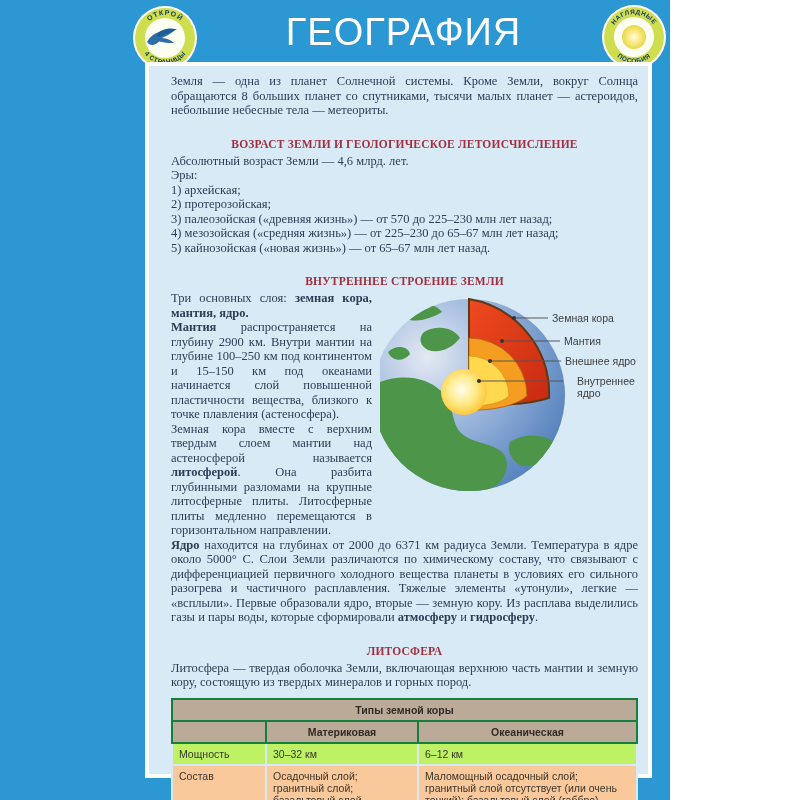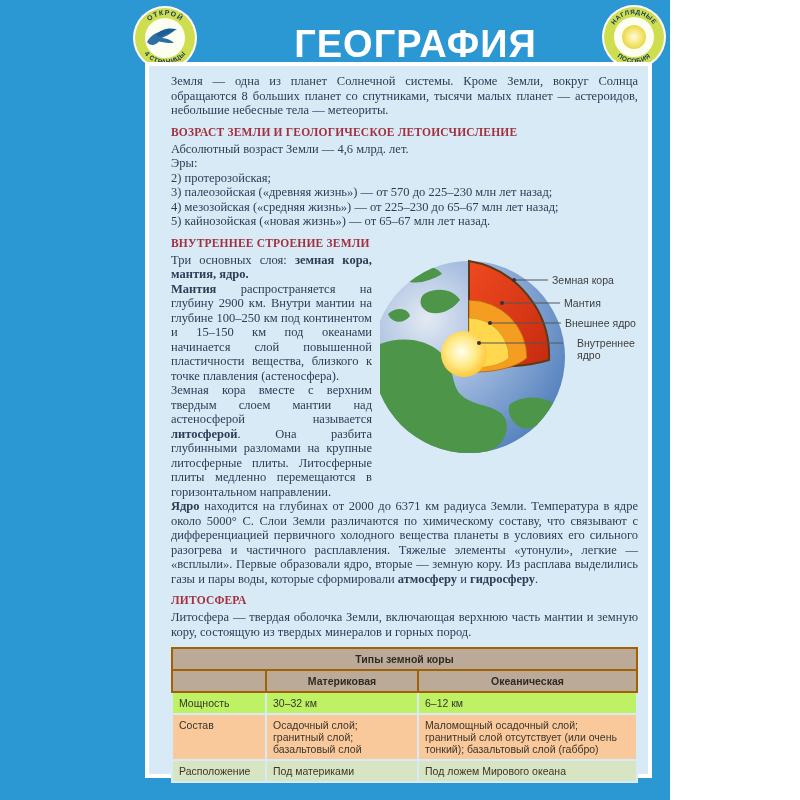--- a/index.html
+++ b/index.html
@@ -5,42 +5,42 @@
   html,body{margin:0;padding:0;}
   body{
     width:800px;height:800px;position:relative;background:#ffffff;
     font-family:"Liberation Serif",serif;overflow:hidden;
   }
   .poster{
     position:absolute;left:0;top:0;width:670px;height:800px;
     background:#2b97d3;
   }
   .title{
-    position:absolute;top:6px;left:145px;width:507px;margin:17px;
+    position:absolute;top:6px;left:145px;width:507px;margin:5px;
     text-align:center;color:#ffffff;
-    font-family:"Liberation Sans",sans-serif;font-weight:bold;
+    font-family:"Liberation Sans",sans-serif;font-weight:normal;
     font-size:38px;letter-spacing:1px;
   }
   .badge{position:absolute;width:66px;height:66px;}
   .badge-left{left:132px;top:5px;}
   .badge-right{left:601px;top:4px;}
   .panel{
     position:absolute;left:145px;top:62px;width:507px;height:716px;
     box-sizing:border-box;background:#d8eaf6;border:4px solid #ffffff;
     padding:6px 10px 8px 22px;
   }
   .body-text,.flow p,.age-line{
     font-size:12.5px;line-height:1.16;color:#2e3c55;margin:0;
   }
   .body-text{text-align:justify;}
   .flow p{text-align:justify;}
   .intro{margin-top:2px;}
   h2{
-    font-size:11.5px;font-weight:bold;color:#a2303f;text-align:left;
-    margin:8px 0 4px 0;letter-spacing:.2px;font-family:"Liberation Serif",serif;
+    font-size:11.5px;font-weight:bold;color:#a2303f;text-align:center;
+    margin:20px 0 4px 0;letter-spacing:.2px;font-family:"Liberation Serif",serif;
   }
   .age-list{margin:0;}
   .bold{font-weight:bold;}
   .flow{overflow:visible;}
   .flow::after{content:"";display:block;clear:both;}
   .earth-figure{
     float:right;width:258px;height:221px;position:relative;
     margin:1px 0 2px 8px;
   }
   .earth-figure svg{position:absolute;left:0;top:0;}
@@ -48,21 +48,21 @@
     position:absolute;width:74px;
     font-family:"Liberation Sans",sans-serif;font-size:10.5px;
     color:#3d3d3d;line-height:1.18;
   }
   table.crust{
     border-collapse:collapse;width:100%;margin-top:8px;
     font-family:"Liberation Sans",sans-serif;font-size:10.5px;color:#39352d;
   }
   table.crust th{
     background:#bcaa98;font-weight:bold;text-align:center;
-    padding:4px 4px;border:2px solid #a16207;color:#2f2b24;
+    padding:4px 4px;border:2px solid #15803d;color:#2f2b24;
   }
   table.crust td{
     padding:4px 6px;border:2px solid #d8eaf6;vertical-align:top;text-align:left;
   }
   table.crust .c0{width:80px;}
   table.crust .c1{width:138px;}
   tr.r0 td{background:#bef264;}
   tr.r1 td{background:#f9c89b;}
   tr.r2 td{background:#d7e5c2;}
 </style>
@@ -118,20 +118,21 @@
   </div>
 
   <div class="panel">
 
     <p class="body-text intro">Земля — одна из планет Солнечной системы. Кроме Земли, вокруг Солнца обращаются 8 больших планет со спутниками, тысячи малых планет — астероидов, небольшие небесные тела — метеориты.</p>
 
     <h2>ВОЗРАСТ ЗЕМЛИ И ГЕОЛОГИЧЕСКОЕ ЛЕТОИСЧИСЛЕНИЕ</h2>
     <div class="age-list" id="age-list">
         <div class="age-line">Абсолютный возраст Земли — 4,6 млрд. лет.</div>
         <div class="age-line">Эры:</div>
+        <div class="age-line">1) архейская;</div>
         <div class="age-line">2) протерозойская;</div>
         <div class="age-line">3) палеозойская («древняя жизнь») — от 570 до 225–230 млн лет назад;</div>
         <div class="age-line">4) мезозойская («средняя жизнь») — от 225–230 до 65–67 млн лет назад;</div>
         <div class="age-line">5) кайнозойская («новая жизнь») — от 65–67 млн лет назад.</div>
       </div>
 
     <h2>ВНУТРЕННЕЕ СТРОЕНИЕ ЗЕМЛИ</h2>
 
     <div class="flow" id="structure-flow">
       <figure class="earth-figure" style="margin:1px 0 2px 8px;">

